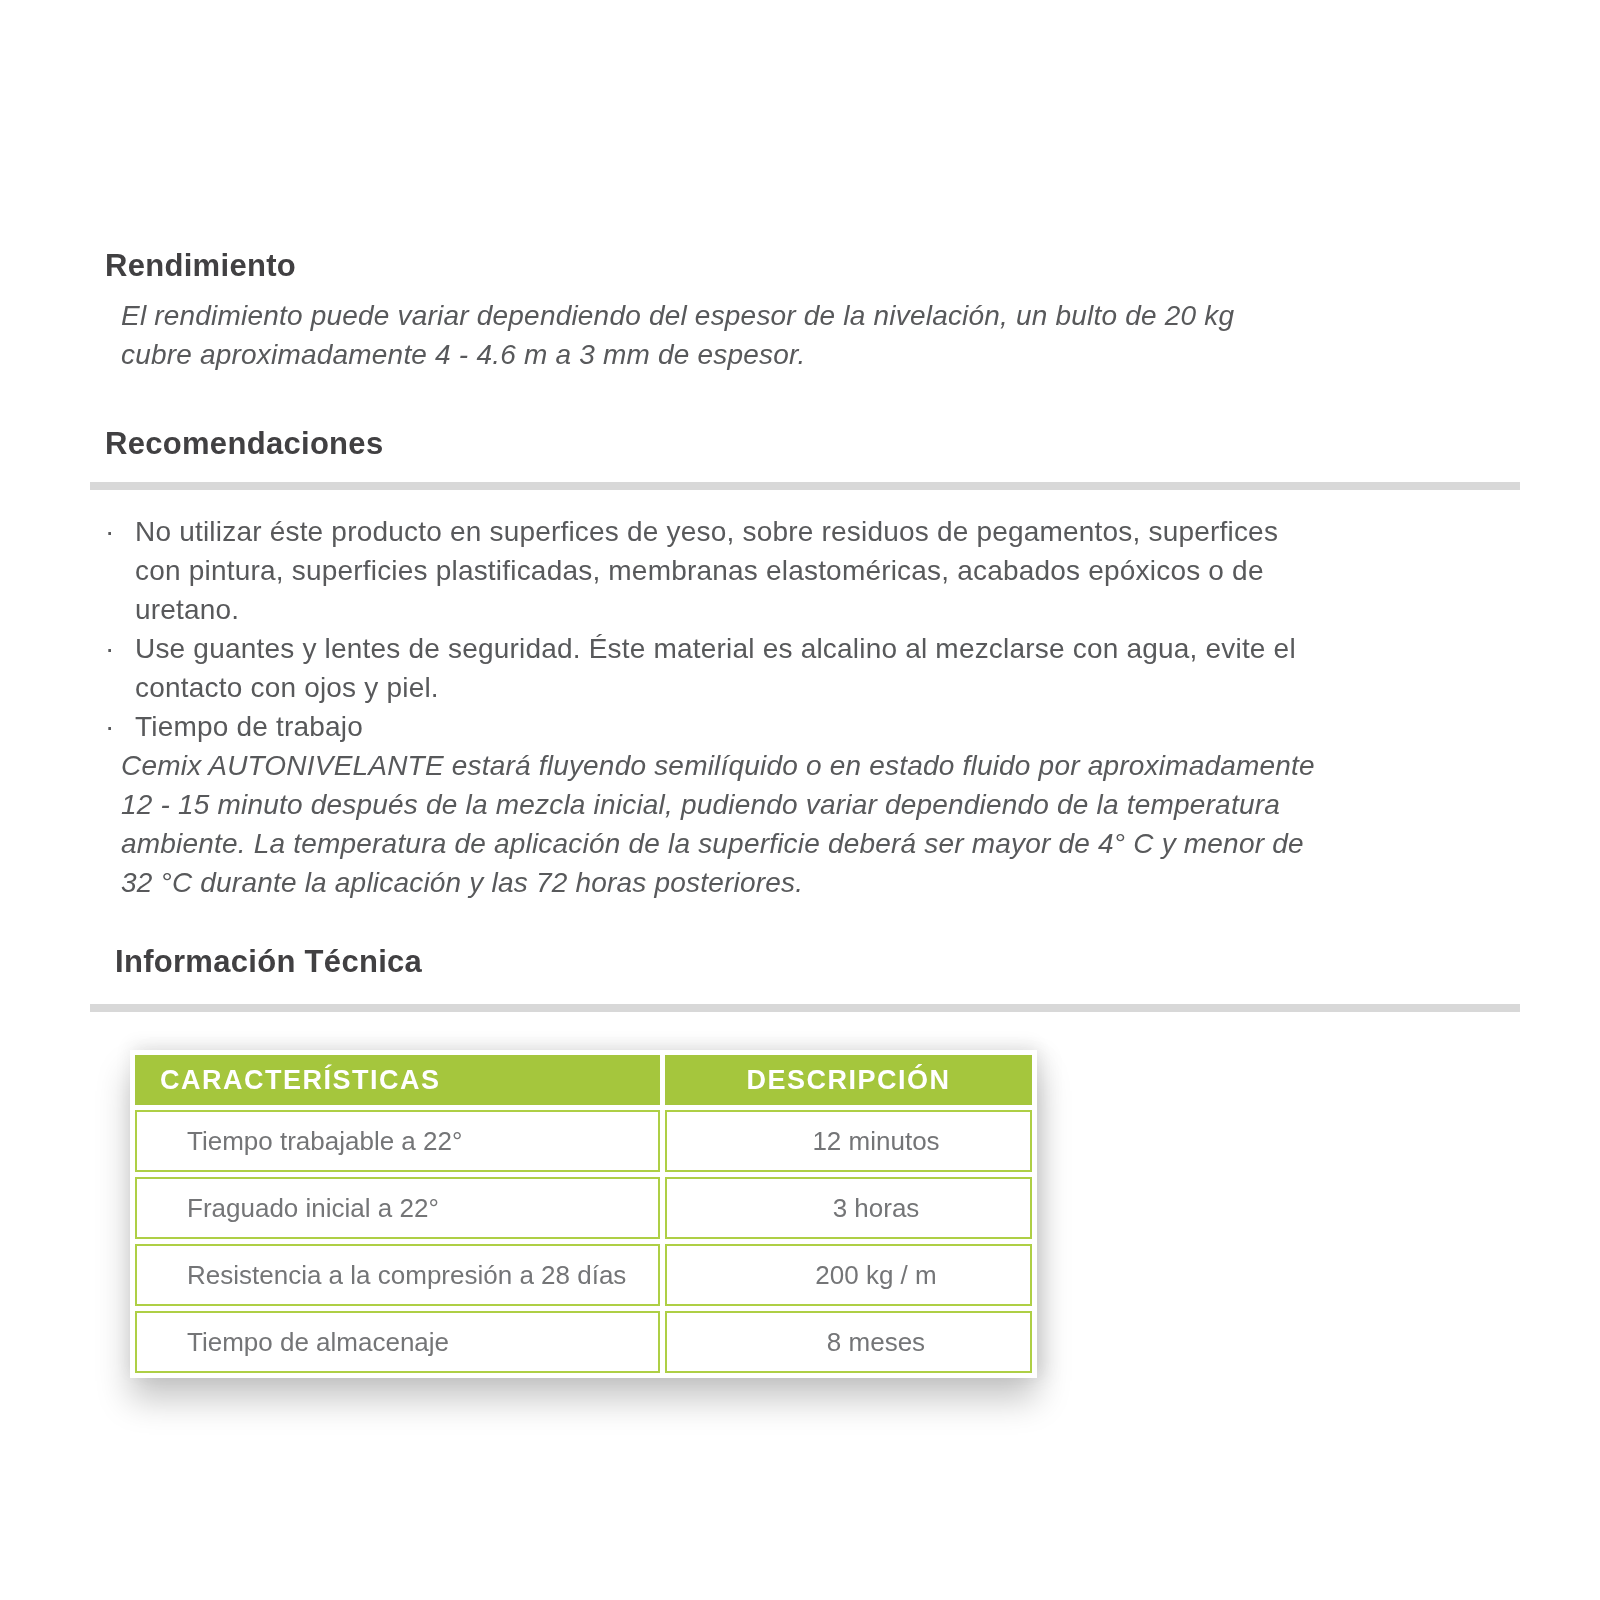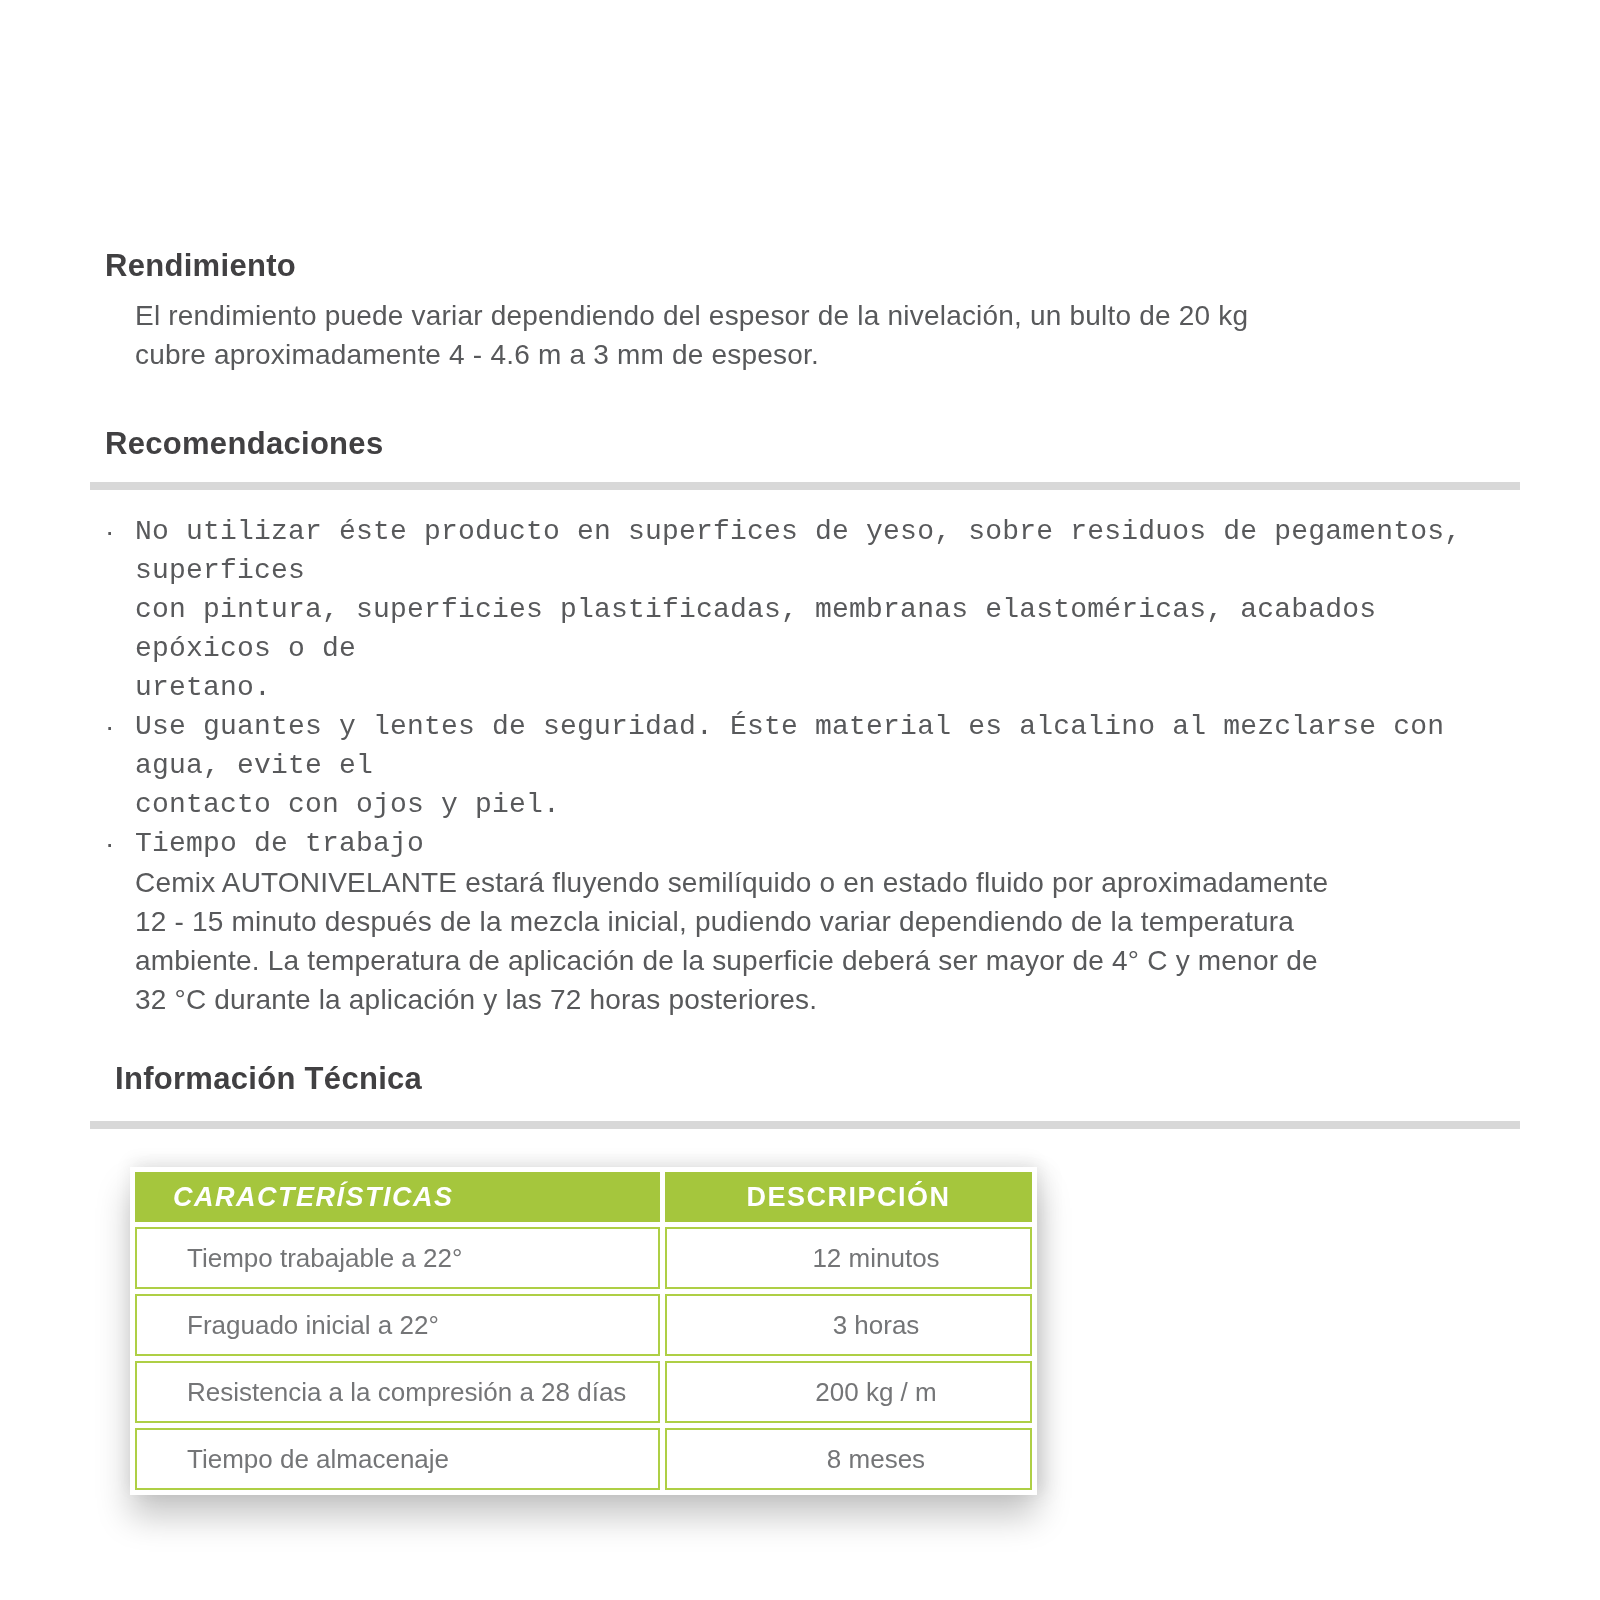--- a/index.html
+++ b/index.html
@@ -26,54 +26,54 @@
   h2.sec-title{
     font-size:31px;font-weight:700;
     color:var(--heading);
     letter-spacing:.3px;
   }
   .body-text{
     font-size:28px;line-height:39px;
     white-space:pre-line;
     letter-spacing:.2px;
   }
-  .indent{margin-left:30px;}
+  .indent{margin-left:16px;font-style:italic;}
   #sec-rendimiento .body-text{margin-top:12px;}
   #sec-recomendaciones{margin-top:52px;}
   .divider{
     height:8px;background:var(--divider);
     margin-top:20px;margin-left:-15px;
     width:calc(100% + 15px);
   }
   .bullet-list{margin-top:22px;}
   .bullet{display:flex;}
   .bullet .marker{
     flex:0 0 30px;font-size:28px;line-height:39px;
     color:var(--body-text);
   }
-  .bullet .btext{flex:1;font-family:Liberation Mono, monospace;}
+  .bullet .btext{flex:1;}
   #sec-informacion{margin-top:42px;}
   #sec-informacion h2.sec-title{margin-left:10px;}
   #sec-informacion .divider{margin-top:24px;}
   table.tech-table{
     margin:38px 0 0 25px;
     width:907px;
     border-collapse:separate;
     border-spacing:5px;
     box-shadow:0 22px 32px rgba(0,0,0,.22), 0 -6px 16px rgba(0,0,0,.07), 12px 0 18px rgba(0,0,0,.05);
   }
   .tech-table th{
     background:var(--green);
     border:2px solid var(--green);
     color:var(--header-text);
     font-size:27px;font-weight:700;
     letter-spacing:1.5px;
     height:50px;
   }
-  .tech-table th.col-caract{width:525px;text-align:left;padding-left:36px;font-style:italic;}
+  .tech-table th.col-caract{width:525px;text-align:left;padding-left:23px;}
   .tech-table th.col-desc{text-align:center;}
   .tech-table td{
     background:#ffffff;
     border:2px solid var(--border-green);
     color:var(--table-text);
     font-size:26px;
     height:62px;
   }
   .tech-table td.label{text-align:left;padding-left:50px;}
   .tech-table td.value{text-align:center;padding-left:55px;}

